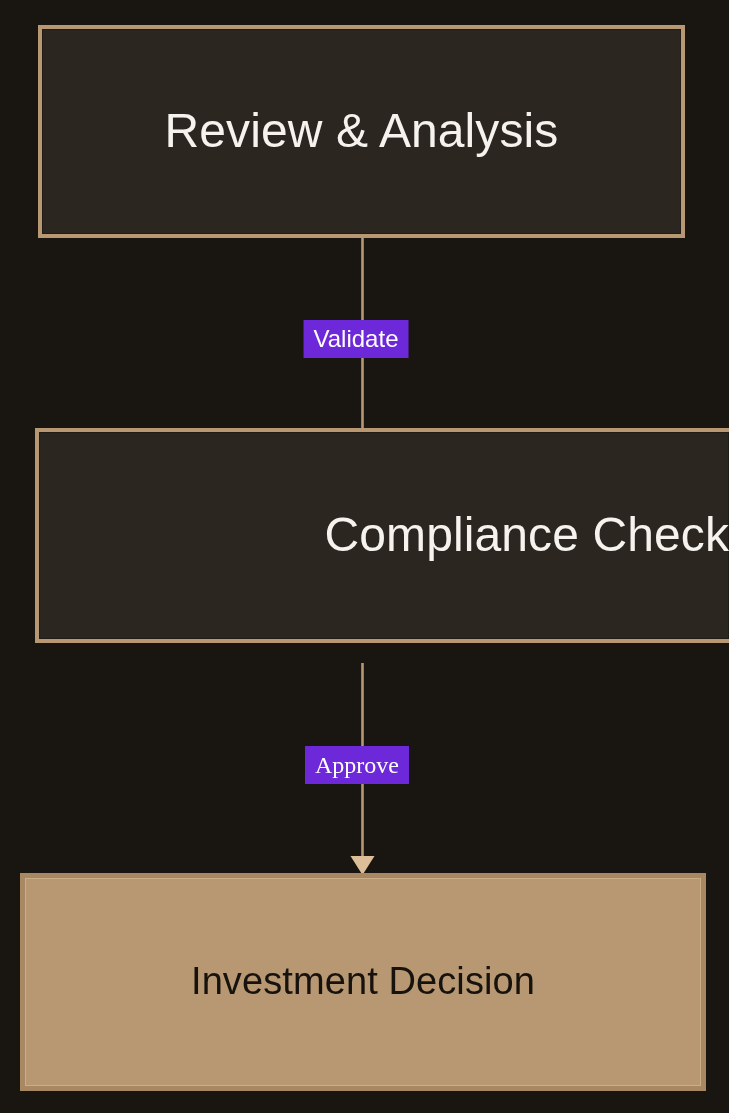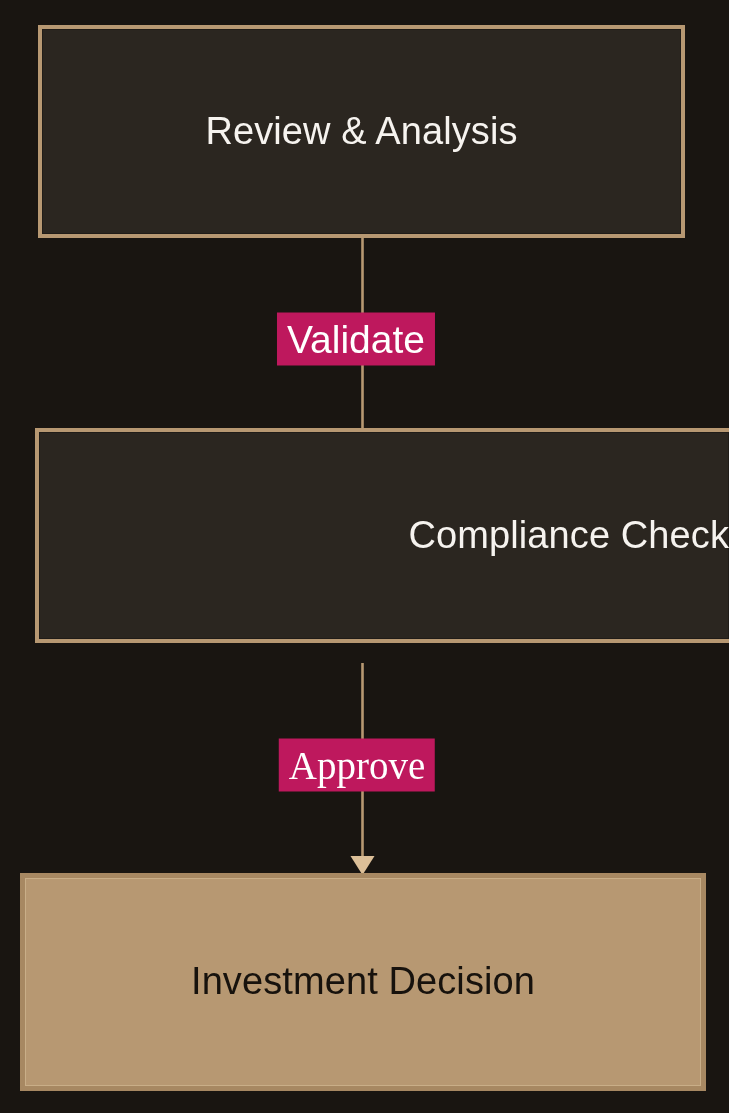--- a/index.html
+++ b/index.html
@@ -41,21 +41,21 @@
   }
 
   
   .node--process {
     background: #2b2620;
     border: 4px solid #b79872;
     box-shadow: inset 0 0 0 1px rgba(0,0,0,0.25);
   }
   .node--process .node-label {
     color: #f6f3ef;
-    font-size: 38px;
+    font-size: 48px;
     font-weight: 400;
   }
 
   
   .node--terminal {
     background: #b79872;
     border: 5px solid #a78862;
     box-shadow: inset 0 0 0 1px rgba(205,178,140,0.85);
   }
   .node--terminal .node-label {
@@ -77,23 +77,23 @@
     width: 729px;
     height: 1113px;
     pointer-events: none;
     overflow: visible;
   }
 
   
   .edge-label {
     position: absolute;
     transform: translate(-50%, -50%);
-    background: #be185d;
+    background: #6d28d9;
     color: #ffffff;
-    font-size: 39px;
+    font-size: 24px;
     font-weight: 400;
     line-height: 1;
     padding: 7px 10px;
     white-space: nowrap;
   }
   #edge-label-validate { left: 356px; top: 339px; }
   #edge-label-approve  { left: 357px; top: 765px; font-family: Liberation Serif, serif; }
 </style>
 </head>
 <body>

